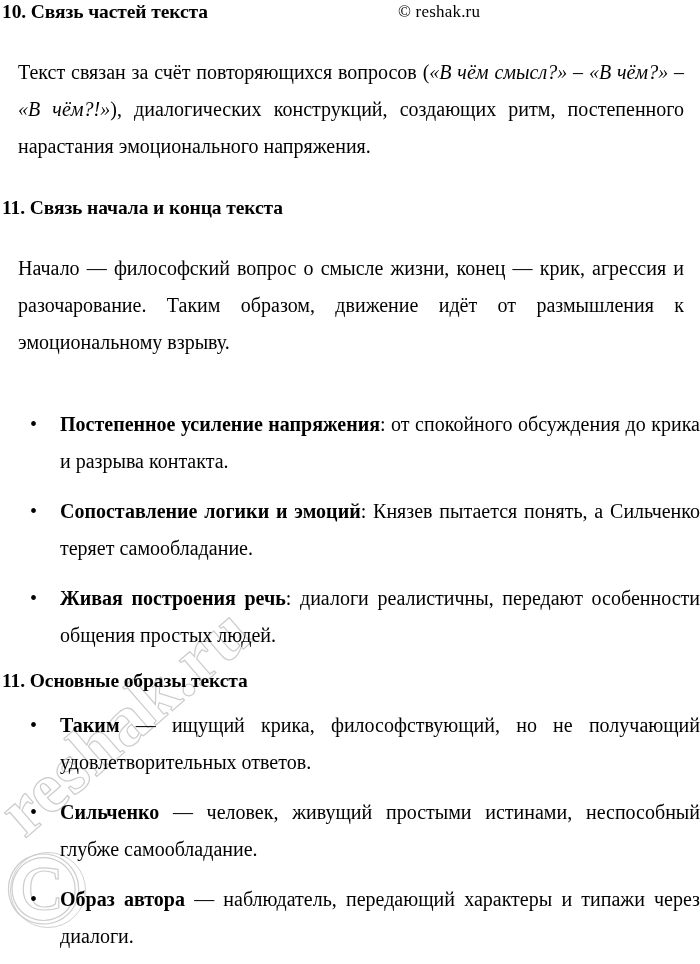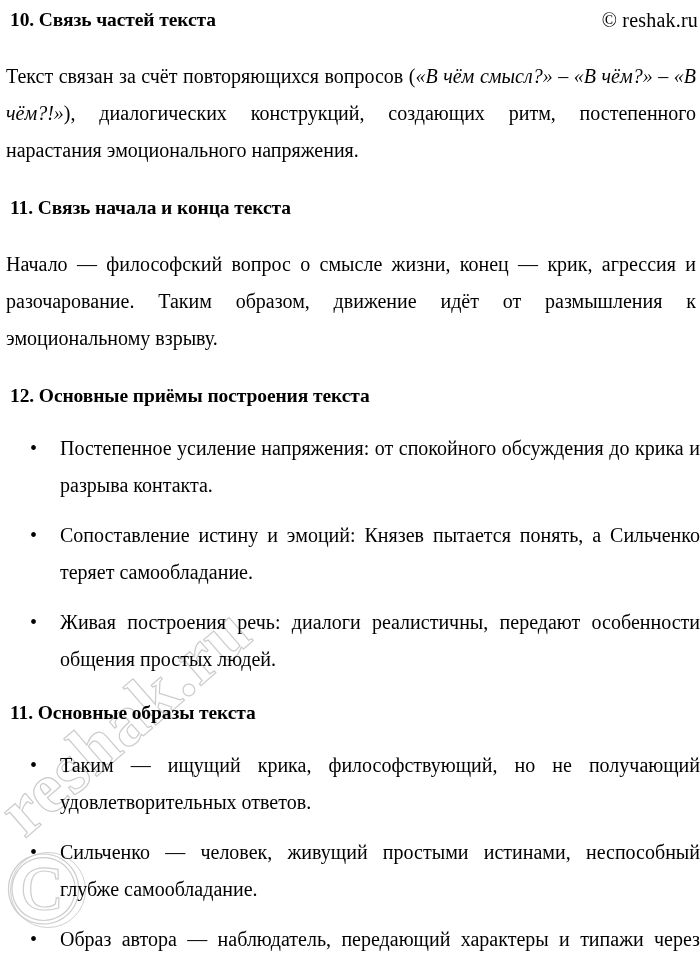--- a/index.html
+++ b/index.html
@@ -26,44 +26,44 @@
     padding: 0 0 0 2px;
     z-index: 2;
   }
 
   
   .topbar {
     position: absolute;
     top: 0px;
     right: 2px;
     width: 300px;
-    text-align: right;
-    font-size: 20px;
+    text-align: left;
+    font-size: 17px;
     line-height: 24px;
     letter-spacing: 0.2px;
     z-index: 5;
   }
 
   
   .heading {
     font-weight: bold;
     font-size: 19.5px;
     line-height: 24px;
     letter-spacing: -0.1px;
-    margin: 8px;
+    margin: 0;
     white-space: nowrap;
   }
 
   
   .para {
     font-size: 20px;
     line-height: 37px;
     text-align: justify;
     text-justify: inter-word;
-    margin: 4px;
+    margin: 16px;
     padding-right: 0px;
     hyphens: none;
   }
   .para i, .ital { font-style: italic; }
 
   
   .bullets {
     list-style: none;
     margin: 0;
     padding: 0;
@@ -77,21 +77,21 @@
     text-justify: inter-word;
     margin: 0;
   }
   .bullets li .dot {
     position: absolute;
     left: 28px;
     top: 0;
     line-height: 37px;
     font-size: 20px;
   }
-  .bullets li b { font-weight: normal; }
+  .bullets li b { font-weight: bold; }
 
   
   .sp-h   { height: 14px; }   
   .sp-p   { height: 15px; }   
   .sp-li  { height: 13px; }   
 
   
   .wm-layer {
     position: absolute;
     inset: 0;
@@ -159,29 +159,28 @@
 
   <div>
     <h2 class="heading">11. Связь начала и конца текста</h2>
     <div class="sp-h"></div>
     <p class="para">Начало — философский вопрос о смысле жизни, конец — крик, агрессия и разочарование. Таким образом, движение идёт от размышления к эмоциональному взрыву.</p>
   </div>
 
   <div class="sp-p"></div>
 
   <div>
-    <h2 class="heading">12. Основные приёмы построения текста</h2>
     <div class="sp-h"></div>
     <ul class="bullets">
       <li>
         <span class="dot">•</span><b>Постепенное усиление напряжения</b><span>: от спокойного обсуждения до крика и разрыва контакта.</span>
       </li>
       <li class="sp-li" style="padding:0;list-style:none;"></li>
       <li>
-        <span class="dot">•</span><b>Сопоставление истину и эмоций</b><span>: Князев пытается понять, а Сильченко теряет самообладание.</span>
+        <span class="dot">•</span><b>Сопоставление логики и эмоций</b><span>: Князев пытается понять, а Сильченко теряет самообладание.</span>
       </li>
       <li class="sp-li" style="padding:0;list-style:none;"></li>
       <li>
         <span class="dot">•</span><b>Живая построения речь</b><span>: диалоги реалистичны, передают особенности общения простых людей.</span>
       </li>
     </ul>
   </div>
 
   <div class="sp-p"></div>
 

